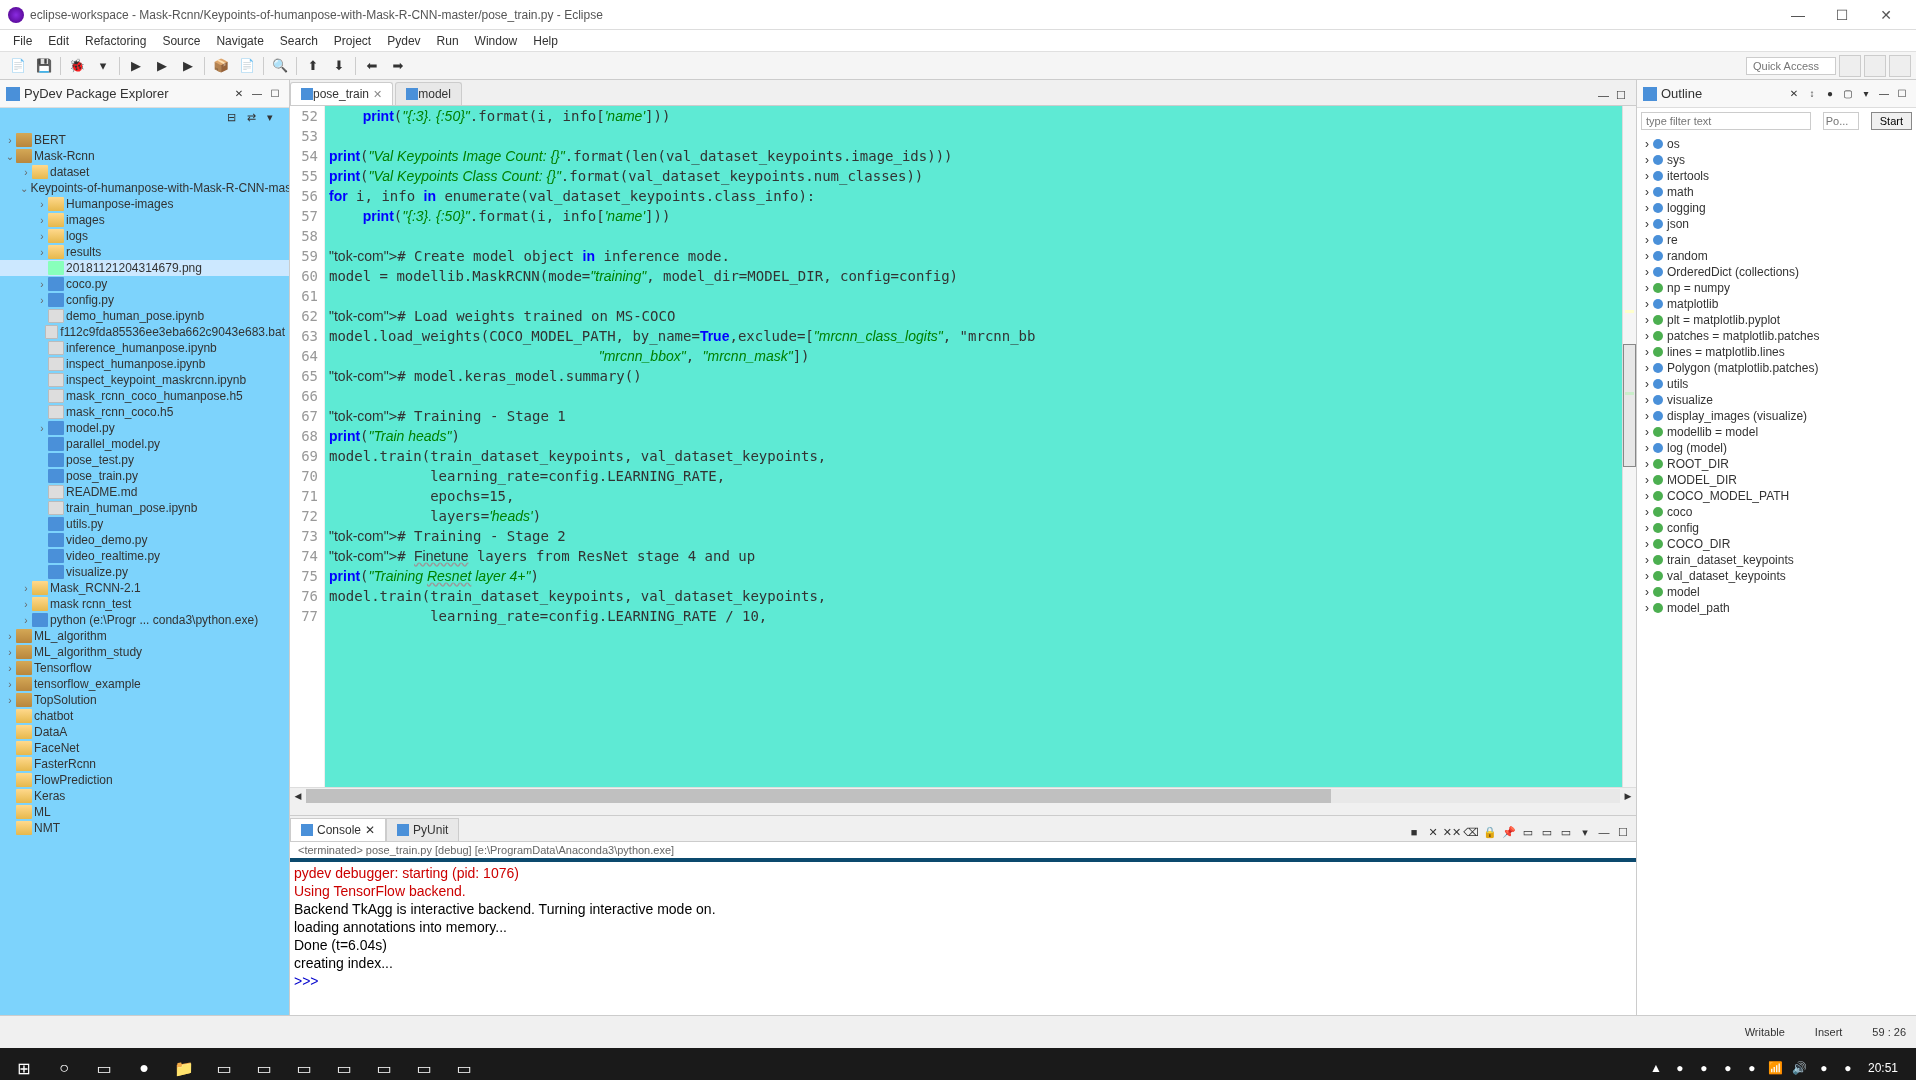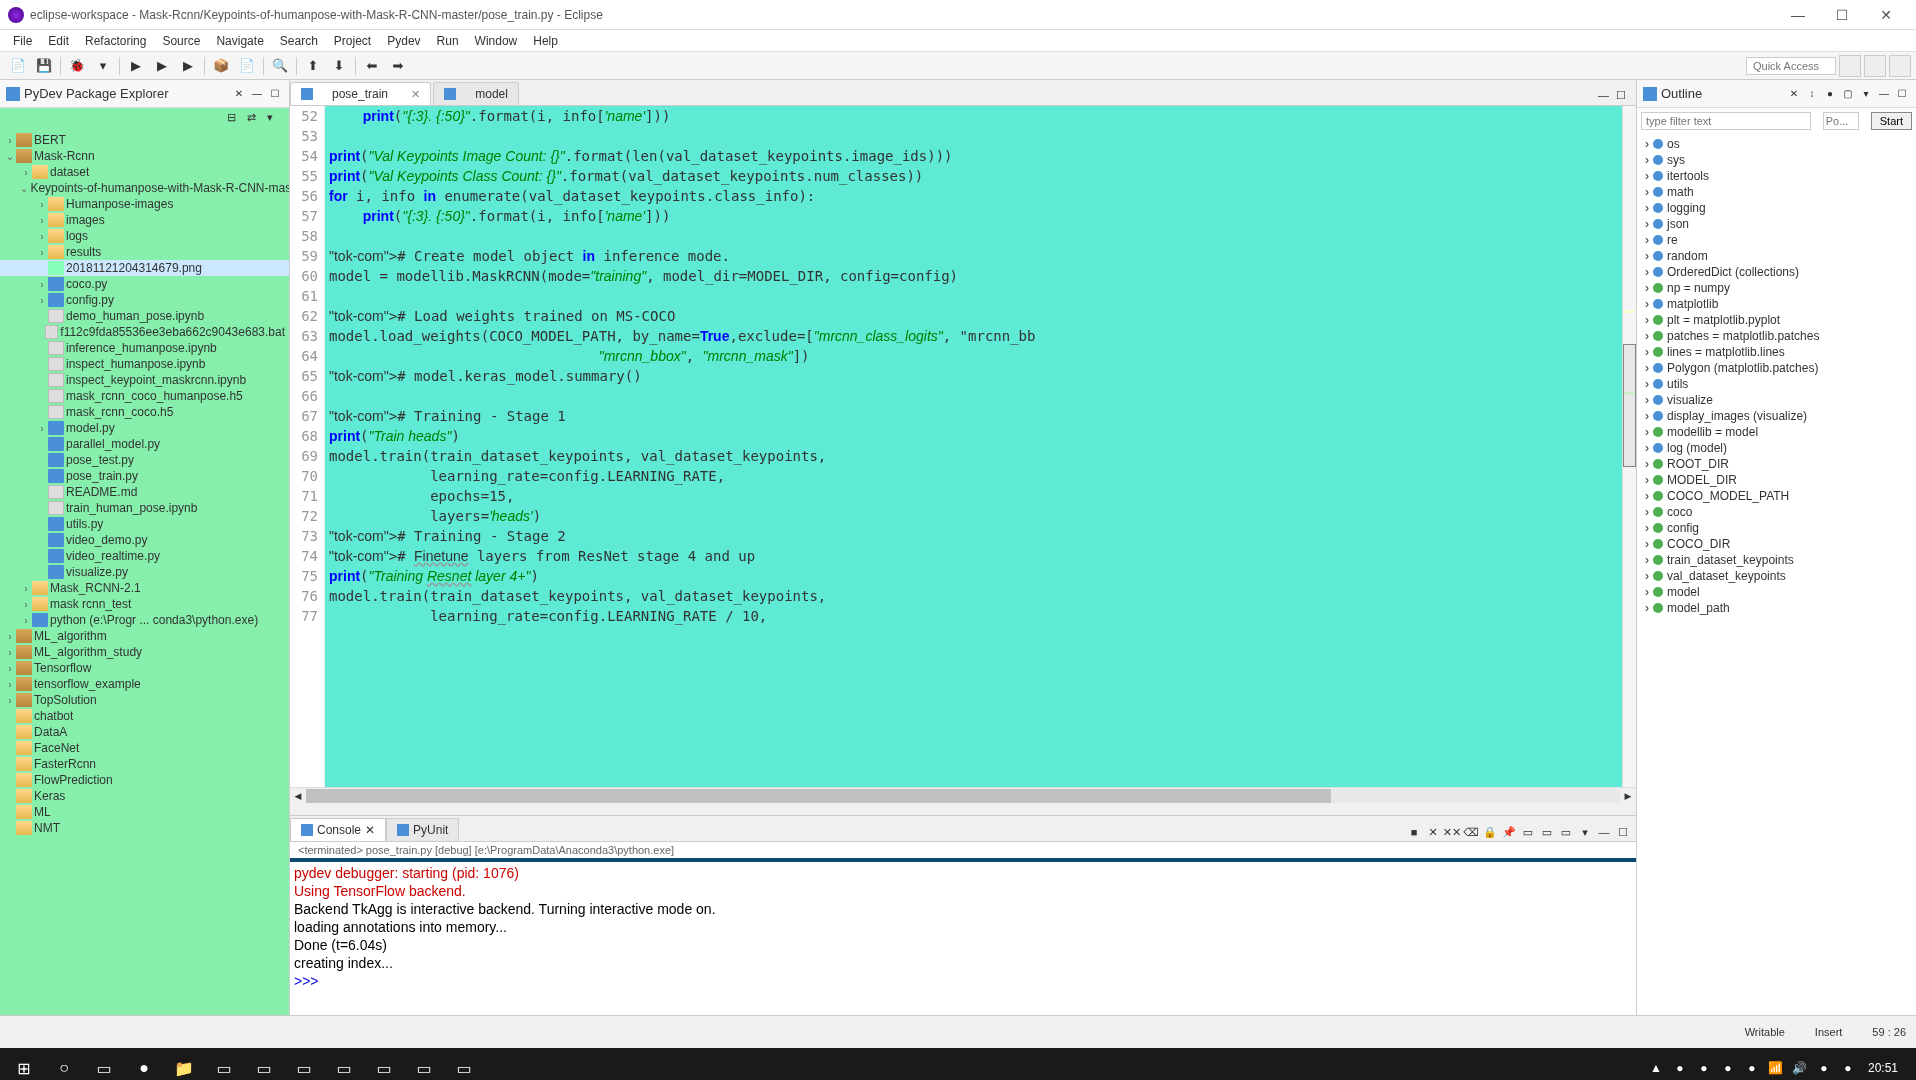--- a/index.html
+++ b/index.html
@@ -14,21 +14,21 @@
 .menubar .menu-item { padding: 2px 8px; font-size: 12px; cursor: default; }
 
 .toolbar { height: 28px; background: #f5f5f5; display: flex; align-items: center; padding: 0 5px; border-bottom: 1px solid #ccc; }
 .toolbar .tb-btn { width: 24px; height: 22px; margin: 0 1px; display: flex; align-items: center; justify-content: center; font-size: 13px; }
 .toolbar .tb-sep { width: 1px; height: 18px; background: #ccc; margin: 0 3px; }
 .toolbar .quick-access { margin-left: auto; border: 1px solid #ccc; padding: 2px 6px; font-size: 11px; color: #888; width: 90px; background: #fff; }
 .toolbar .persp-btn { width: 22px; height: 22px; margin-left: 3px; background: #eee; border: 1px solid #ccc; }
 
 .workarea { display: flex; height: calc(100% - 30px - 22px - 28px - 25px - 40px); }
 
-.left-panel { width: 290px; background: #86efac; border-right: 1px solid #ccc; display: flex; flex-direction: column; }
+.left-panel { width: 290px; background: #7dd3fc; border-right: 1px solid #ccc; display: flex; flex-direction: column; }
 .panel-header { height: 28px; display: flex; align-items: center; padding: 0 6px; border-bottom: 1px solid #ddd; background: #f8f8f8; }
 .panel-header .ph-icon { width: 14px; height: 14px; background: #4a90d9; margin-right: 4px; }
 .panel-header .ph-title { font-size: 13px; color: #333; flex: 1; }
 .panel-header .ph-btns { display: flex; gap: 2px; }
 .panel-header .ph-btn { width: 16px; height: 16px; font-size: 10px; display: flex; align-items: center; justify-content: center; }
 .panel-toolbar { height: 22px; display: flex; align-items: center; justify-content: flex-end; padding: 0 6px; gap: 4px; }
 .panel-toolbar .pt-btn { width: 16px; height: 16px; font-size: 11px; }
 
 .tree { flex: 1; overflow: auto; padding: 2px 0; font-size: 12px; }
 .tree-item { display: flex; align-items: center; padding: 1px 4px; white-space: nowrap; cursor: default; }
@@ -38,21 +38,21 @@
 .tree-item .ti-icon.folder { background: linear-gradient(#ffd98c,#e6b84c); border-radius: 1px; }
 .tree-item .ti-icon.pkg { background: linear-gradient(#d4a856,#b8863d); border-radius: 1px; }
 .tree-item .ti-icon.pyfile { background: #4a90d9; border-radius: 1px; }
 .tree-item .ti-icon.file { background: #ddd; border: 1px solid #bbb; border-radius: 1px; }
 .tree-item .ti-icon.img { background: #8fb; border-radius: 1px; }
 .lvl0 { padding-left: 4px; } .lvl1 { padding-left: 20px; } .lvl2 { padding-left: 36px; }
 
 .center-col { flex: 1; display: flex; flex-direction: column; }
 
 .editor-tabs { height: 26px; background: #f0f0f0; display: flex; align-items: flex-end; border-bottom: 1px solid #ccc; }
-.editor-tab { padding: 4px 10px; background: #fff; border: 1px solid #ccc; border-bottom: none; border-radius: 3px 3px 0 0; margin-right: 2px; display: flex; align-items: center; gap: 19px; font-size: 12px; }
+.editor-tab { padding: 4px 10px; background: #fff; border: 1px solid #ccc; border-bottom: none; border-radius: 3px 3px 0 0; margin-right: 2px; display: flex; align-items: center; gap: 0; font-size: 12px; }
 .editor-tab .et-icon { width: 12px; height: 12px; background: #4a90d9; }
 .editor-tab .et-close { font-size: 11px; color: #888; margin-left: 4px; }
 .editor-tab.inactive { background: #e8e8e8; }
 .editor-ctrl { margin-left: auto; display: flex; gap: 2px; padding-right: 4px; }
 .editor-ctrl .ec-btn { width: 16px; height: 16px; font-size: 11px; }
 
 .editor-body { flex: 1; display: flex; background: #5eead4; overflow: hidden; position: relative; }
 .gutter { width: 35px; background: #fff; color: #999; text-align: right; padding-right: 6px; font-family: Consolas, monospace; font-size: 14px; line-height: 20px; border-right: 1px solid #eee; }
 .code-area { flex: 1; font-family: Consolas, monospace; font-size: 14px; line-height: 20px; white-space: pre; overflow: hidden; padding-left: 4px; }
 .tok-kw { color: #0000ff; font-weight: bold; }

